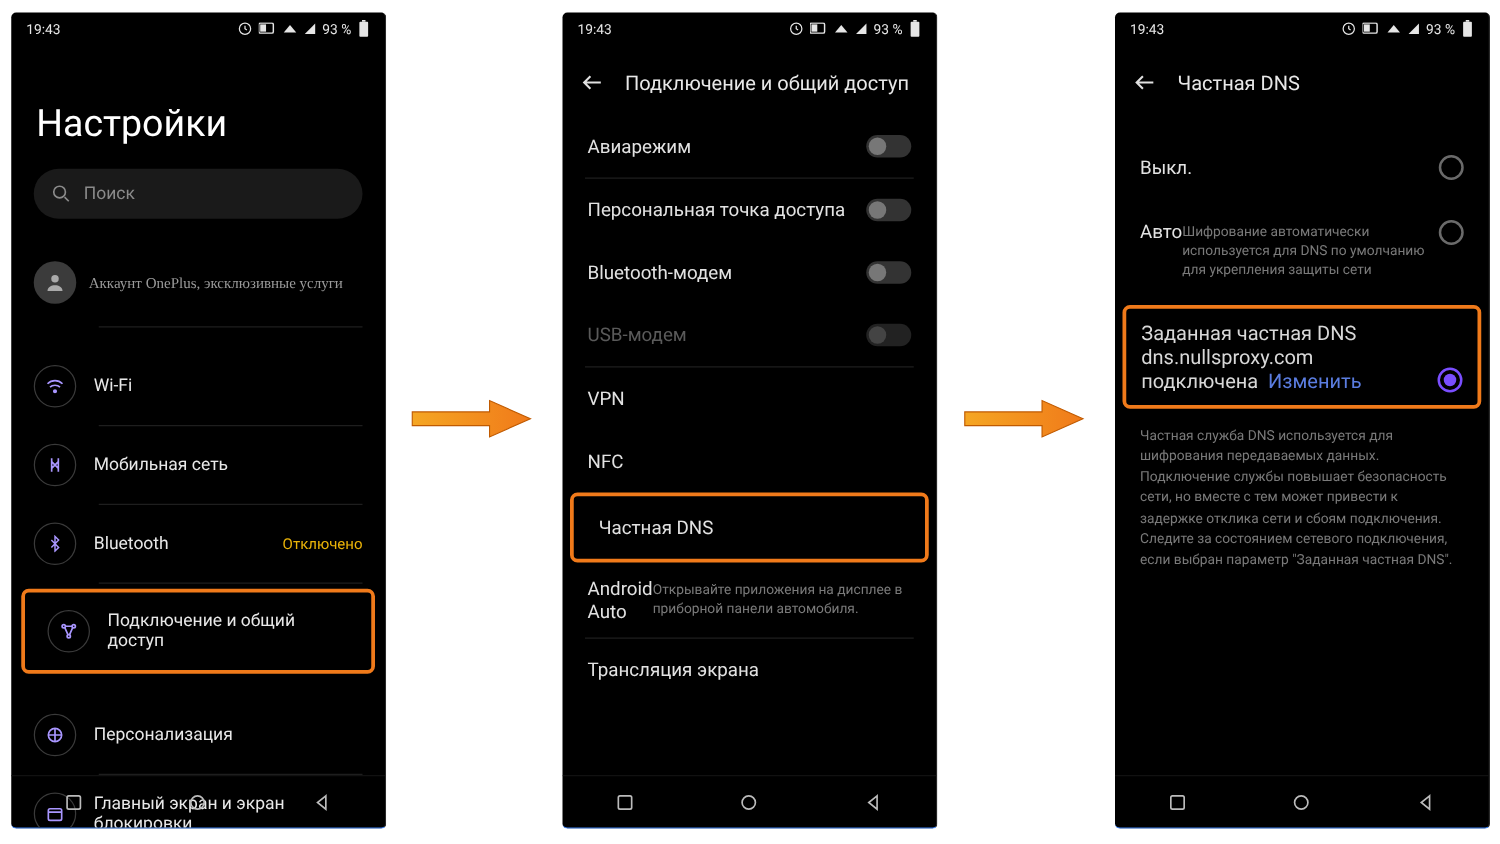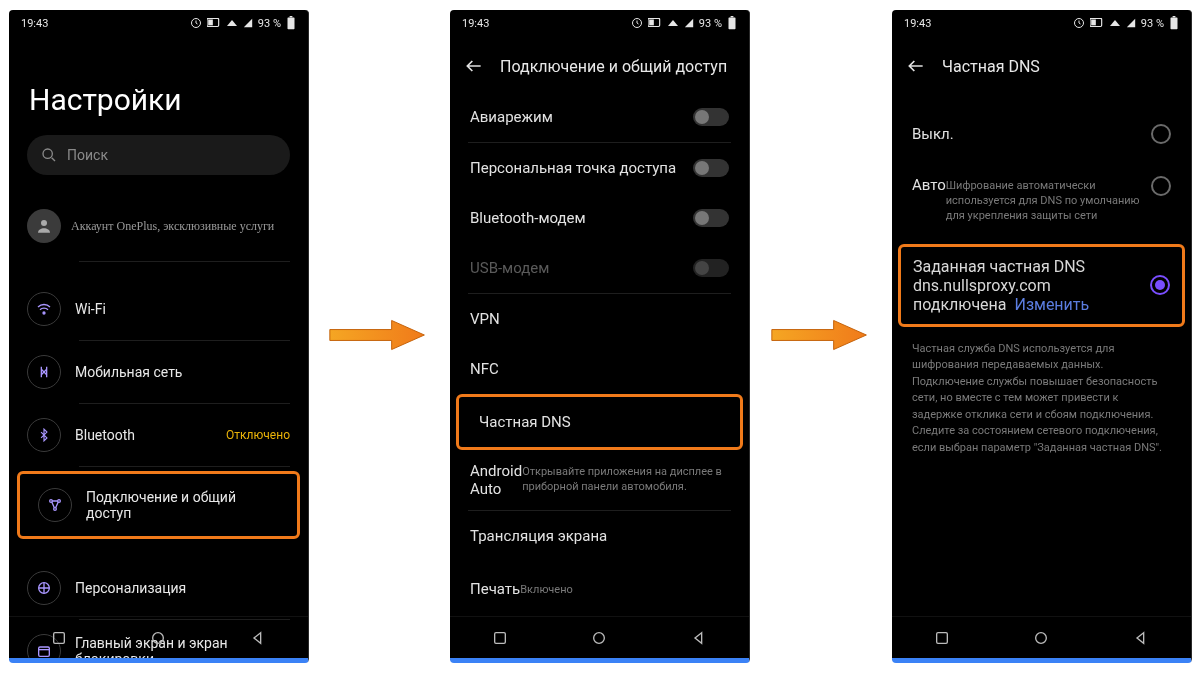--- a/index.html
+++ b/index.html
@@ -10,21 +10,21 @@
     position: relative;
     overflow: hidden;
   }
   .phone {
     position: absolute;
     width: 300px; height: 653px;
     top: 10px;
     background: #000;
     border-radius: 4px;
     border-right: 1px solid #2a2a2a;
-    border-bottom: 5px solid #3b82f6;
+    border-bottom: 1px solid #3b82f6;
     color: #d8d8d8;
     overflow: hidden;
   }
   #p1 { left: 9px; }
   #p2 { left: 450px; }
   #p3 { left: 892px; }
   .statusbar {
     height: 26px;
     display: flex; align-items: center; justify-content: space-between;
     padding: 0 12px; font-size: 11px; color: #e6e6e6;
@@ -320,26 +320,20 @@
       <span class="lbl">Android Auto</span>
       <span class="sub">Открывайте приложения на дисплее в приборной панели автомобиля.</span>
     </div>
   </div>
   <div class="hr-full"></div>
 
   <div class="list-row">
     <span class="lbl">Трансляция экрана</span>
   </div>
 
-  <div class="list-row" style="padding-top:10px; padding-bottom:4px;">
-    <div class="text">
-      <span class="lbl">Печать</span>
-      <span class="sub">Включено</span>
-    </div>
-  </div>
 
   <div class="navbar">
     <svg class="nb" viewBox="0 0 24 24" fill="none" stroke="#bbb" stroke-width="2">
         <rect x="4" y="4" width="16" height="16" rx="2"></rect>
       </svg>
     <svg class="nb" viewBox="0 0 24 24" fill="none" stroke="#bbb" stroke-width="2">
         <circle cx="12" cy="12" r="8"></circle>
       </svg>
     <svg class="nb" viewBox="0 0 24 24" fill="none" stroke="#bbb" stroke-width="2">
         <path d="M16 4 L6 12 L16 20 Z"></path>
@@ -388,21 +382,21 @@
   </div>
 
   <div class="list-row" style="align-items:flex-start;">
     <div class="text">
       <span class="lbl">Авто</span>
       <span class="sub">Шифрование автоматически используется для DNS по умолчанию для укрепления защиты сети</span>
     </div>
     <div class="radio"></div>
   </div>
 
-  <div class="dns-selected highlight" style="display:flex; align-items:center; justify-content:space-between;">
+  <div class="dns-selected highlight" style="display:flex; align-items:flex-end; justify-content:space-between;">
     <div class="text">
       <span class="lbl">Заданная частная DNS</span>
       <span class="sub">
         <span>dns.nullsproxy.com подключена</span>&nbsp;&nbsp;<span class="link">Изменить</span>
       </span>
     </div>
     <div class="radio selected"></div>
   </div>
 
   <div class="footer-text">Частная служба DNS используется для шифрования передаваемых данных. Подключение службы повышает безопасность сети, но вместе с тем может привести к задержке отклика сети и сбоям подключения. Следите за состоянием сетевого подключения, если выбран параметр "Заданная частная DNS".</div>

